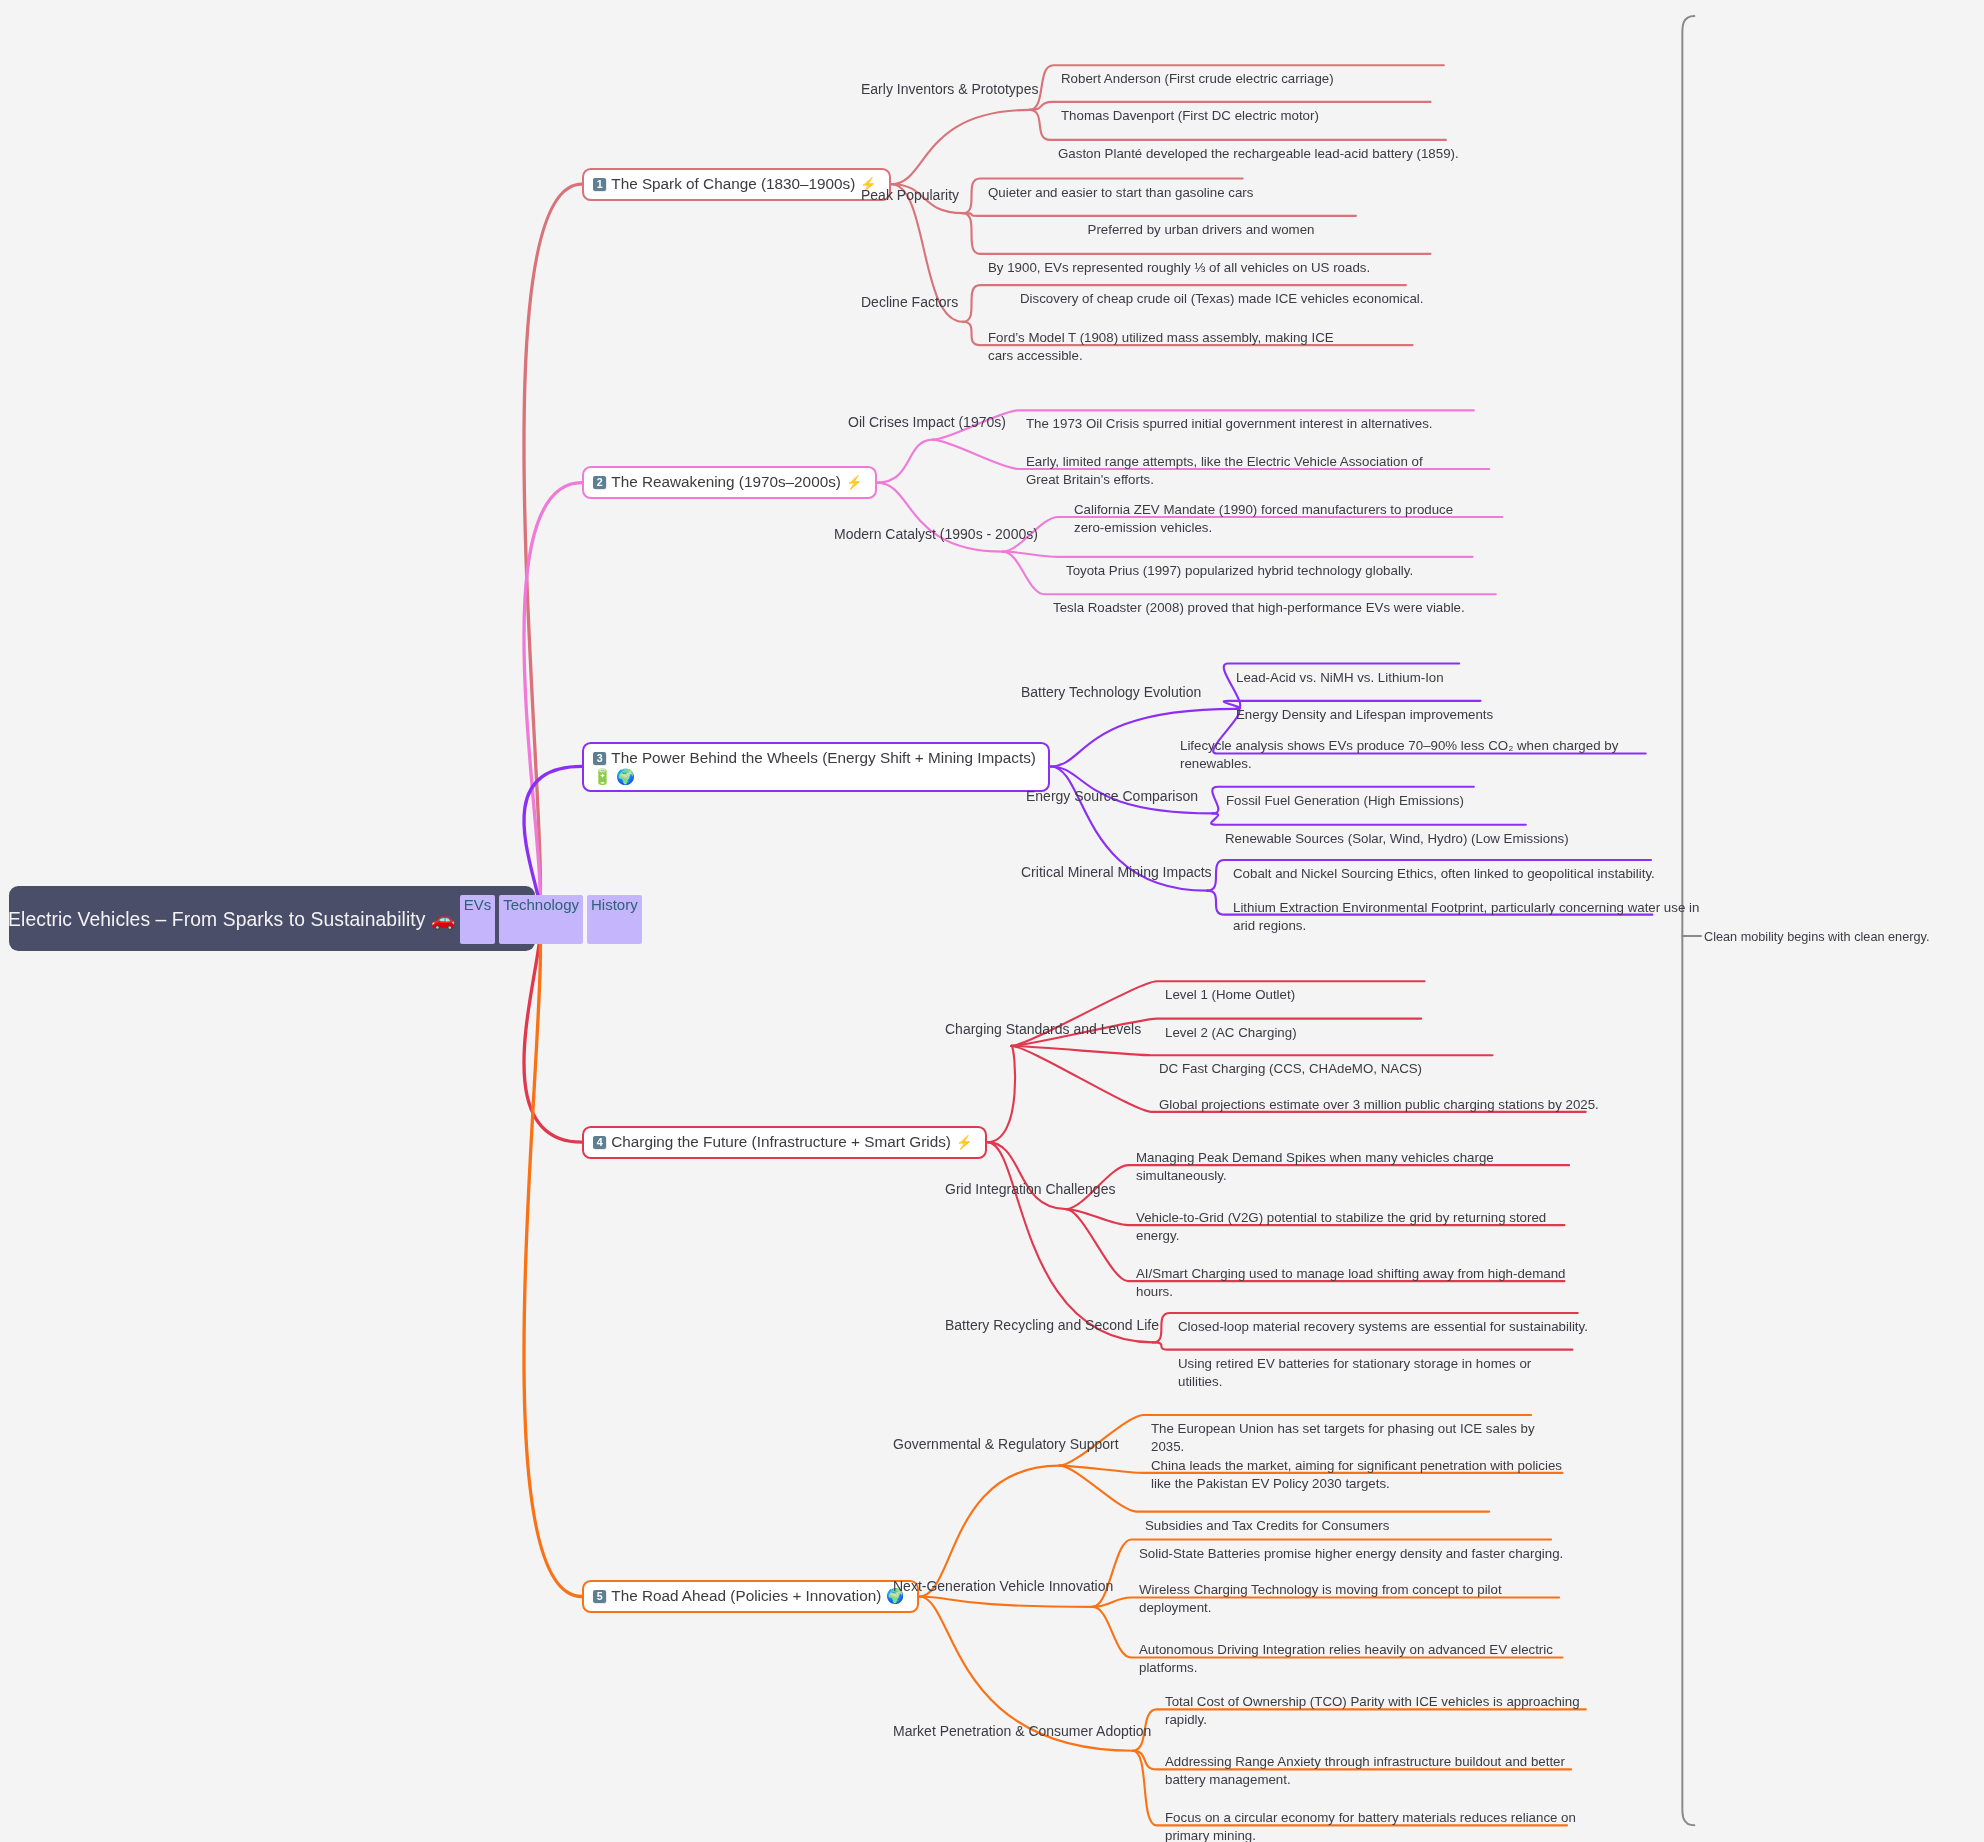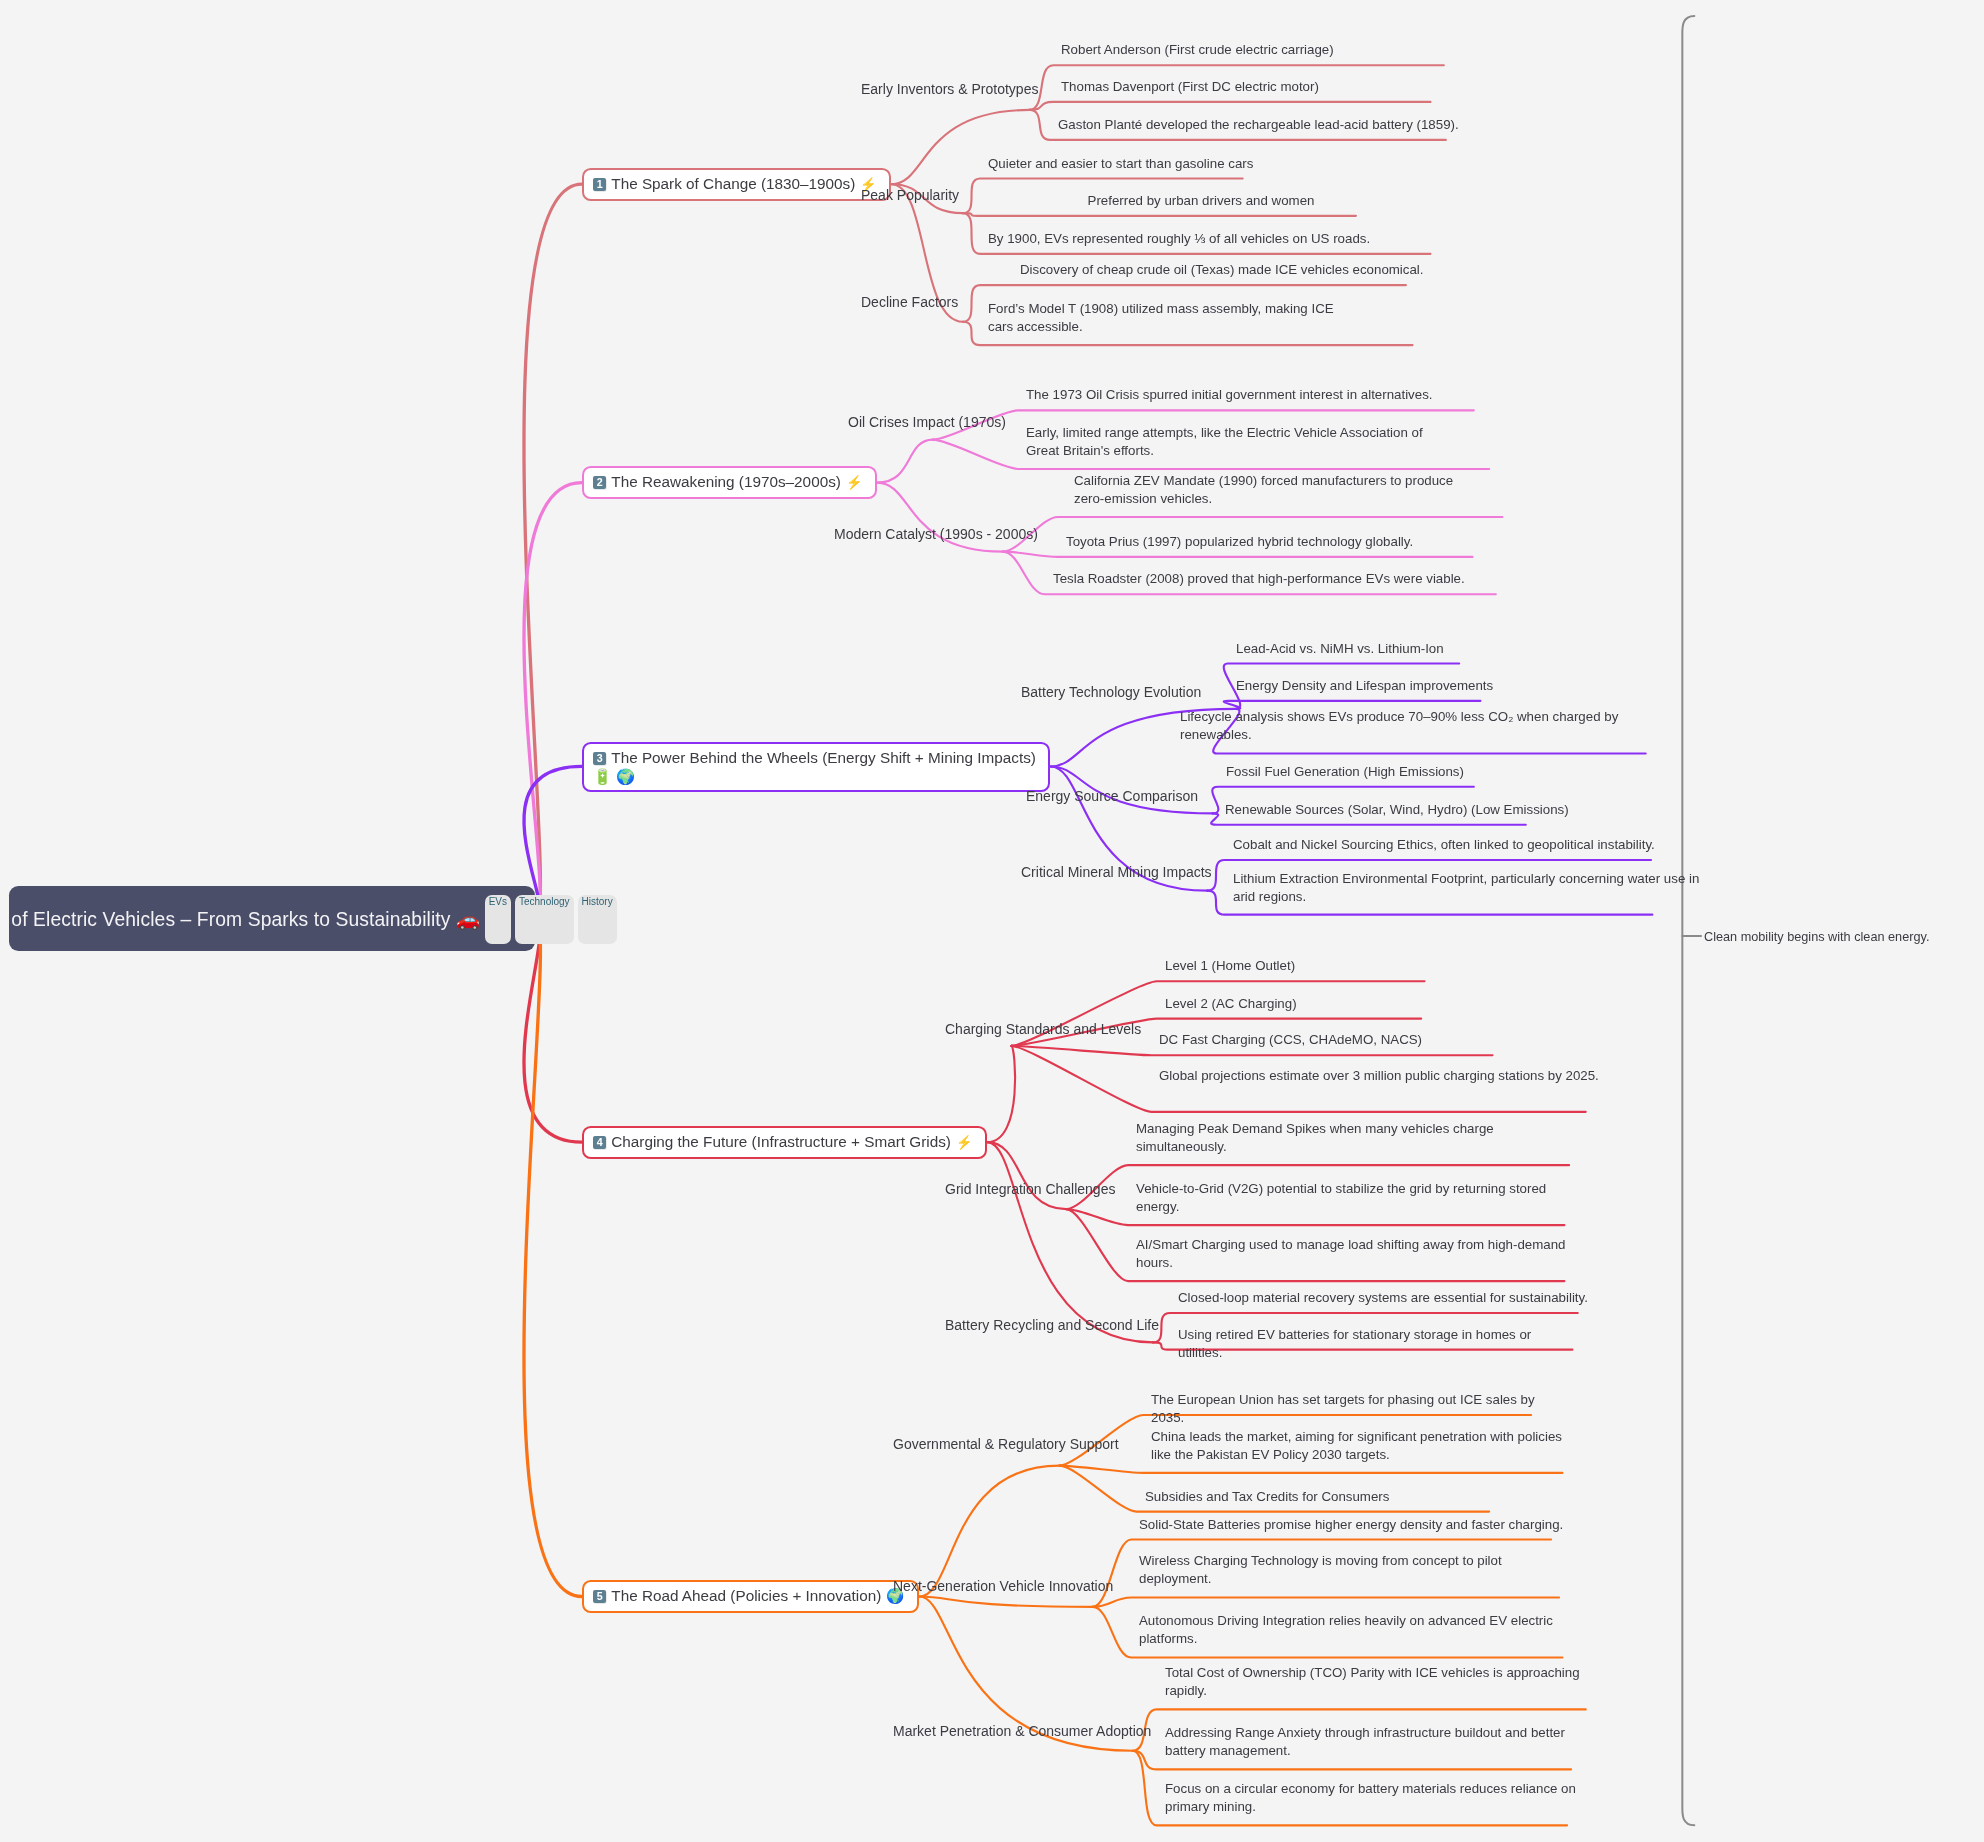--- a/index.html
+++ b/index.html
@@ -22,22 +22,22 @@
     background:#4b4e68; border-radius:9.3px;
     padding:9.3px 12px 6.7px 12px;
     display:flex; flex-direction:row; justify-content:center; gap:4px;
   }
   .root-title {
     color:#f3f3f6; font-size:19.3px; line-height:1.1; letter-spacing:0.1px;
     white-space:nowrap; display:flex; align-items:center; gap:6px;
   }
   .root-tags { display:flex; gap:4px; }
   .tag {
-    background:#e5e5e5; color:#2e6273; font-size:10px;
-    border-radius:7px; padding:0.7px 4px 1.3px 4px; line-height:1.25;
+    background:#c4b5fd; color:#2e6273; font-size:15px;
+    border-radius:2px; padding:0.7px 4px 1.3px 4px; line-height:1.25;
     white-space:nowrap;
   }
 
   
   .l1 {
     position:absolute; background:#ffffff;
     border:2px solid #888; border-radius:8.7px;
     padding:5.3px 12px 5.3px 9.3px;
     display:flex; flex-direction:column; gap:2px;
     white-space:nowrap;
@@ -53,21 +53,21 @@
   .bolt { font-size:13.3px; color:#55555e; }
 
   
   .l2 {
     position:absolute; font-size:14px; color:#3b3b42;
     white-space:nowrap; line-height:1.25;
   }
   
   .l3 {
     position:absolute; font-size:13.3px; color:#3b3b42;
-    line-height:1.38; white-space:normal;
+    line-height:1.38; white-space:normal;margin-top:29px;
   }
 
   
   .summary-label {
     position:absolute; font-size:12.7px; color:#3b3b42; white-space:nowrap;
   }
 </style>
 </head>
 <body>
 

